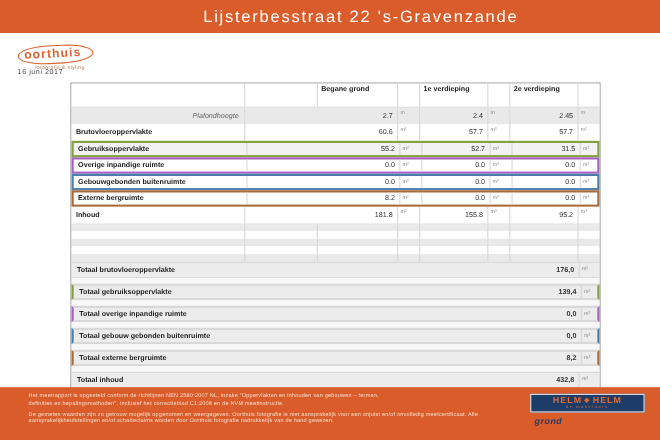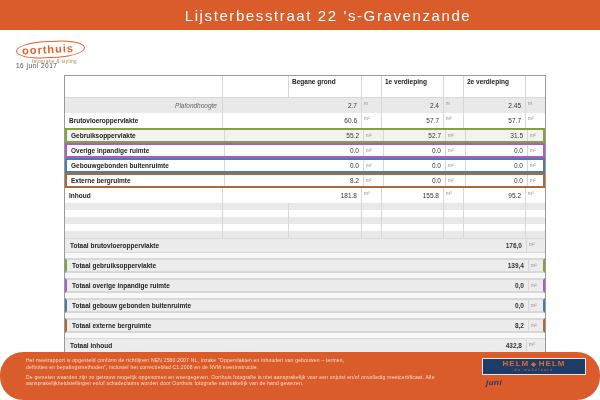--- a/index.html
+++ b/index.html
@@ -53,21 +53,21 @@
     border-top:1px solid #d8d8d8;border-bottom:1px solid #d8d8d8;color:#222;
   }
   .trow .tlbl{font-weight:bold;padding-left:5px;}
   .trow .tval{text-align:right;padding-right:4px;font-weight:bold;color:#333;border-right:1px solid #d8d8d8;height:100%;display:flex;align-items:center;justify-content:flex-end;box-sizing:border-box;}
   .trow .tunit{font-size:4.8px;color:#8a8a8a;padding-left:2px;align-self:flex-start;padding-top:3px;}
   .trow.outlined{border-width:2px;}
   .tgap{height:5px;background:#f8f8f8;}
   
   .footer{
     position:absolute;left:0;top:352px;width:600px;height:48px;
-    background:#d95c2a;box-sizing:border-box;padding:5px 0 0 26px;border-radius:23px;
+    background:#d95c2a;box-sizing:border-box;padding:5px 0 0 26px;
   }
   .footer p{margin:0 0 3px 0;font-size:5px;line-height:1.35;color:#f7ddcd;width:330px;letter-spacing:.2px;}
   .footer p.p2{width:440px;}
   .partner{position:absolute;right:14px;top:6px;width:104px;}
   .partner-box{
     background:#1d3d68;height:17px;display:flex;flex-direction:column;
     align-items:center;justify-content:center;border:1px solid #e8e8e8;box-sizing:border-box;
   }
   .partner-name{color:#e2692f;font-weight:bold;font-size:8px;letter-spacing:1px;line-height:1;display:flex;align-items:center;gap:2px;}
   .partner-name .diamond{font-size:6px;position:relative;top:-0.5px;}
@@ -270,15 +270,15 @@
   <p class="p2">De gemeten waarden zijn zo getrouw mogelijk opgenomen en weergegeven. Oorthuis fotografie is niet aansprakelijk voor een onjuist en/of onvolledig meetcertificaat. Alle aansprakelijkheidstellingen en/of schadeclaims worden door Oorthuis fotografie nadrukkelijk van de hand gewezen.</p>
   <div class="partner">
     <div class="partner-box">
       <div class="partner-name">
         <span>HELM</span>
         <span class="diamond">◆</span>
         <span>HELM</span>
       </div>
       <div class="partner-tag">de makelaars</div>
     </div>
-    <div class="partner-sub">juni</div>
+    <div class="partner-sub">grond</div>
   </div>
 </div>
 
 </body></html>

